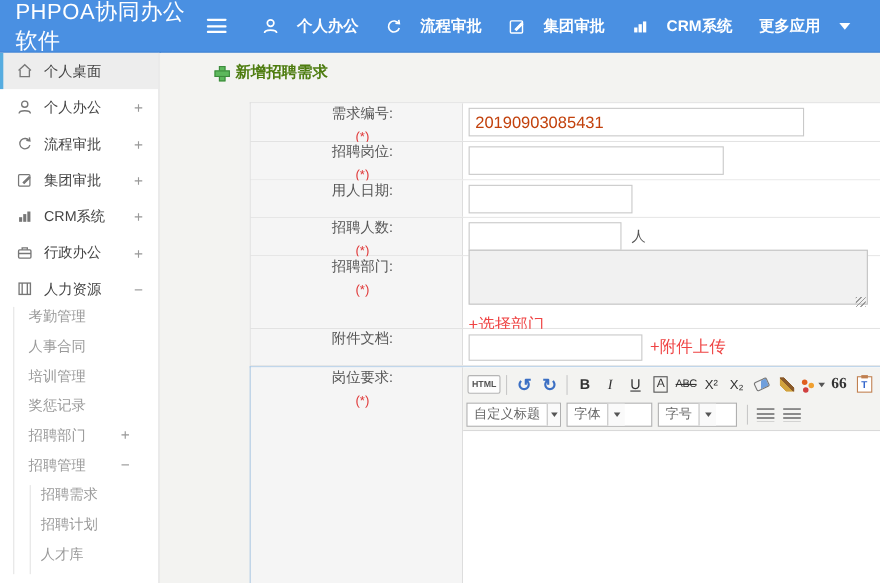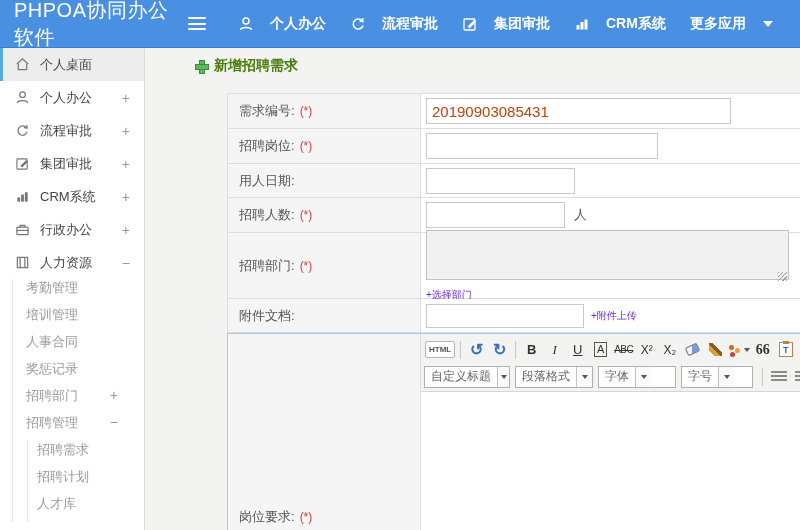--- a/index.html
+++ b/index.html
@@ -45,38 +45,38 @@
                        background:#5cb85c; border:1px solid #3d8b3d; }
   .plus-icon::after  { content:''; position:absolute; left:0; top:4px; width:12px; height:4px;
                        background:#5cb85c; border:1px solid #3d8b3d; }
   .page-title span { font-size:14px; font-weight:bold; color:#4d7c0f; }
 
   
   .form-table { position:absolute; left:81px; top:45px; width:660px;
                 border:1px solid #ddd; border-bottom:none; background:#fff; }
   .frow { display:flex; border-bottom:1px solid #ddd; }
   .fl { width:193px; flex-shrink:0; background:#f5f5f5; border-right:1px solid #ddd;
-        display:flex; align-items:center; padding-left:11px; font-size:13px; color:#555; gap:5px; }
+        display:flex; align-items:center; padding-left:11px; font-size:13px; color:#555; gap:5px;flex-direction:column; }
   .fv { flex:1; display:flex; align-items:center; padding-left:5px; background:#fff; }
   .req { color:#e03c3c; font-size:12px; }
   .r1{height:35px}.r2{height:35px}.r3{height:34px}.r4{height:35px}.r5{height:66px}.r6{height:34px}
   .frow-editor { height:368px; margin-left:-1px; border-left:1px solid #aac9e6;
                  border-top:1px solid #aac9e6; }
   .inp { height:26px; border:1px solid #c9c9c9; padding:0 5px; font-size:15px; color:#c2410c;
          font-family:"Liberation Sans",sans-serif; background:#fff; }
   .w1{width:305px}.w2{width:232px}.w3{width:149px}.w4{width:139px}
   .w6{width:158px;height:24px;font-size:13px}
   .suffix { font-size:13px; color:#555; margin-left:9px; }
   .fv-col { flex-direction:column; align-items:flex-start; justify-content:center; }
   .dept-area { width:363px; height:50px; background:#f1f1f1; border:1px solid #c3c3c3;
                resize:none; position:relative; }
   .ta-wrap { position:relative; }
   .ta-wrap::after { content:''; position:absolute; right:2px; bottom:3px; width:9px; height:9px;
                     background:repeating-linear-gradient(135deg,#9a9a9a 0 1px,transparent 1px 3px); }
-  .blue-link { color:#6d28d9; font-size:10px; text-decoration:none; }
+  .blue-link { color:#ef4444; font-size:15px; text-decoration:none; }
   .link-below { margin-top:4px; }
   .link-after { margin-left:7px; }
 
   
   .fv-editor { flex:1; padding:0; display:block; background:#fff; overflow:hidden; }
   .toolbar { background:#f3f3f1; border-bottom:1px solid #d6d6d6; padding:2px 3px 1px 3px; }
   .tb-row { display:flex; align-items:center; height:27px; }
   .tb-btn { min-width:21px; height:21px; display:flex; align-items:center; justify-content:center;
             font-size:13px; color:#333; border-radius:2px; cursor:pointer; margin:0 1px; }
   .html-btn { font-size:8px; font-weight:bold; color:#555; border:1px solid #b5b5b5;
@@ -242,24 +242,24 @@
     </span>
     <span>人力资源</span>
     <span class="expand">−</span>
   </div>
 
   <div class="sub-group">
     <div class="sub-item">
       <span>考勤管理</span>
     </div>
     <div class="sub-item">
+      <span>人事合同</span>
+    </div>
+    <div class="sub-item">
       <span>培训管理</span>
-    </div>
-    <div class="sub-item">
-      <span>人事合同</span>
     </div>
     <div class="sub-item">
       <span>奖惩记录</span>
     </div>
     <div class="sub-item">
       <span>招聘部门</span>
       <span class="expand">+</span>
     </div>
     <div class="sub-item">
       <span>招聘管理</span>
@@ -388,26 +388,20 @@
             </span>
 
           </div>
           <div class="tb-row">
             <span class="dd dw1">
               <span class="dd-label">自定义标题</span>
               <span class="dd-arrow">
                   <i></i>
                 </span>
             </span>
-            <span class="dd dw2">
-              <span class="dd-label">段落格式</span>
-              <span class="dd-arrow">
-                  <i></i>
-                </span>
-            </span>
             <span class="dd dw3">
               <span class="dd-label">字体</span>
               <span class="dd-arrow">
                   <i></i>
                 </span>
             </span>
             <span class="dd dw4">
               <span class="dd-label">字号</span>
               <span class="dd-arrow">
                   <i></i>

